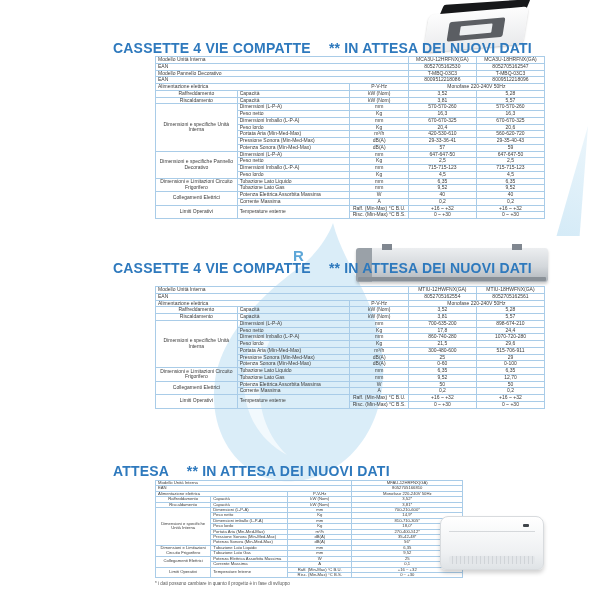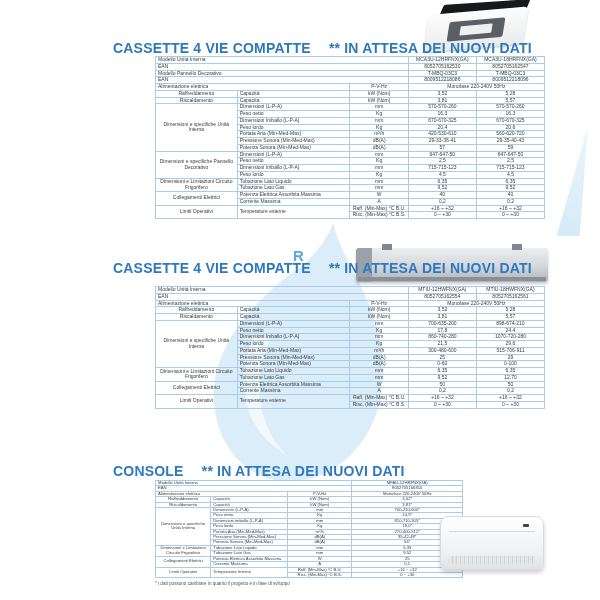--- a/index.html
+++ b/index.html
@@ -366,21 +366,21 @@
       </tr>
       <tr>
         <td class="k-u">Risc. (Min-Max) °C B.S.</td>
         <td class="k-v">0 ~ +30</td>
         <td class="k-v">0 ~ +30</td>
       </tr>
     </tbody>
 </table>
 
 <div id="title3" class="sec-title">
-  <span>CONSOLE</span>
+  <span>ATTESA</span>
   <span class="note">** IN ATTESA DEI NUOVI DATI</span>
 </div>
 <table id="tbl3" class="spec">
   <colgroup>
       <col style="width:18%">
       <col style="width:25%">
       <col style="width:21%">
       <col style="width:36%">
     </colgroup>
   <tbody>

